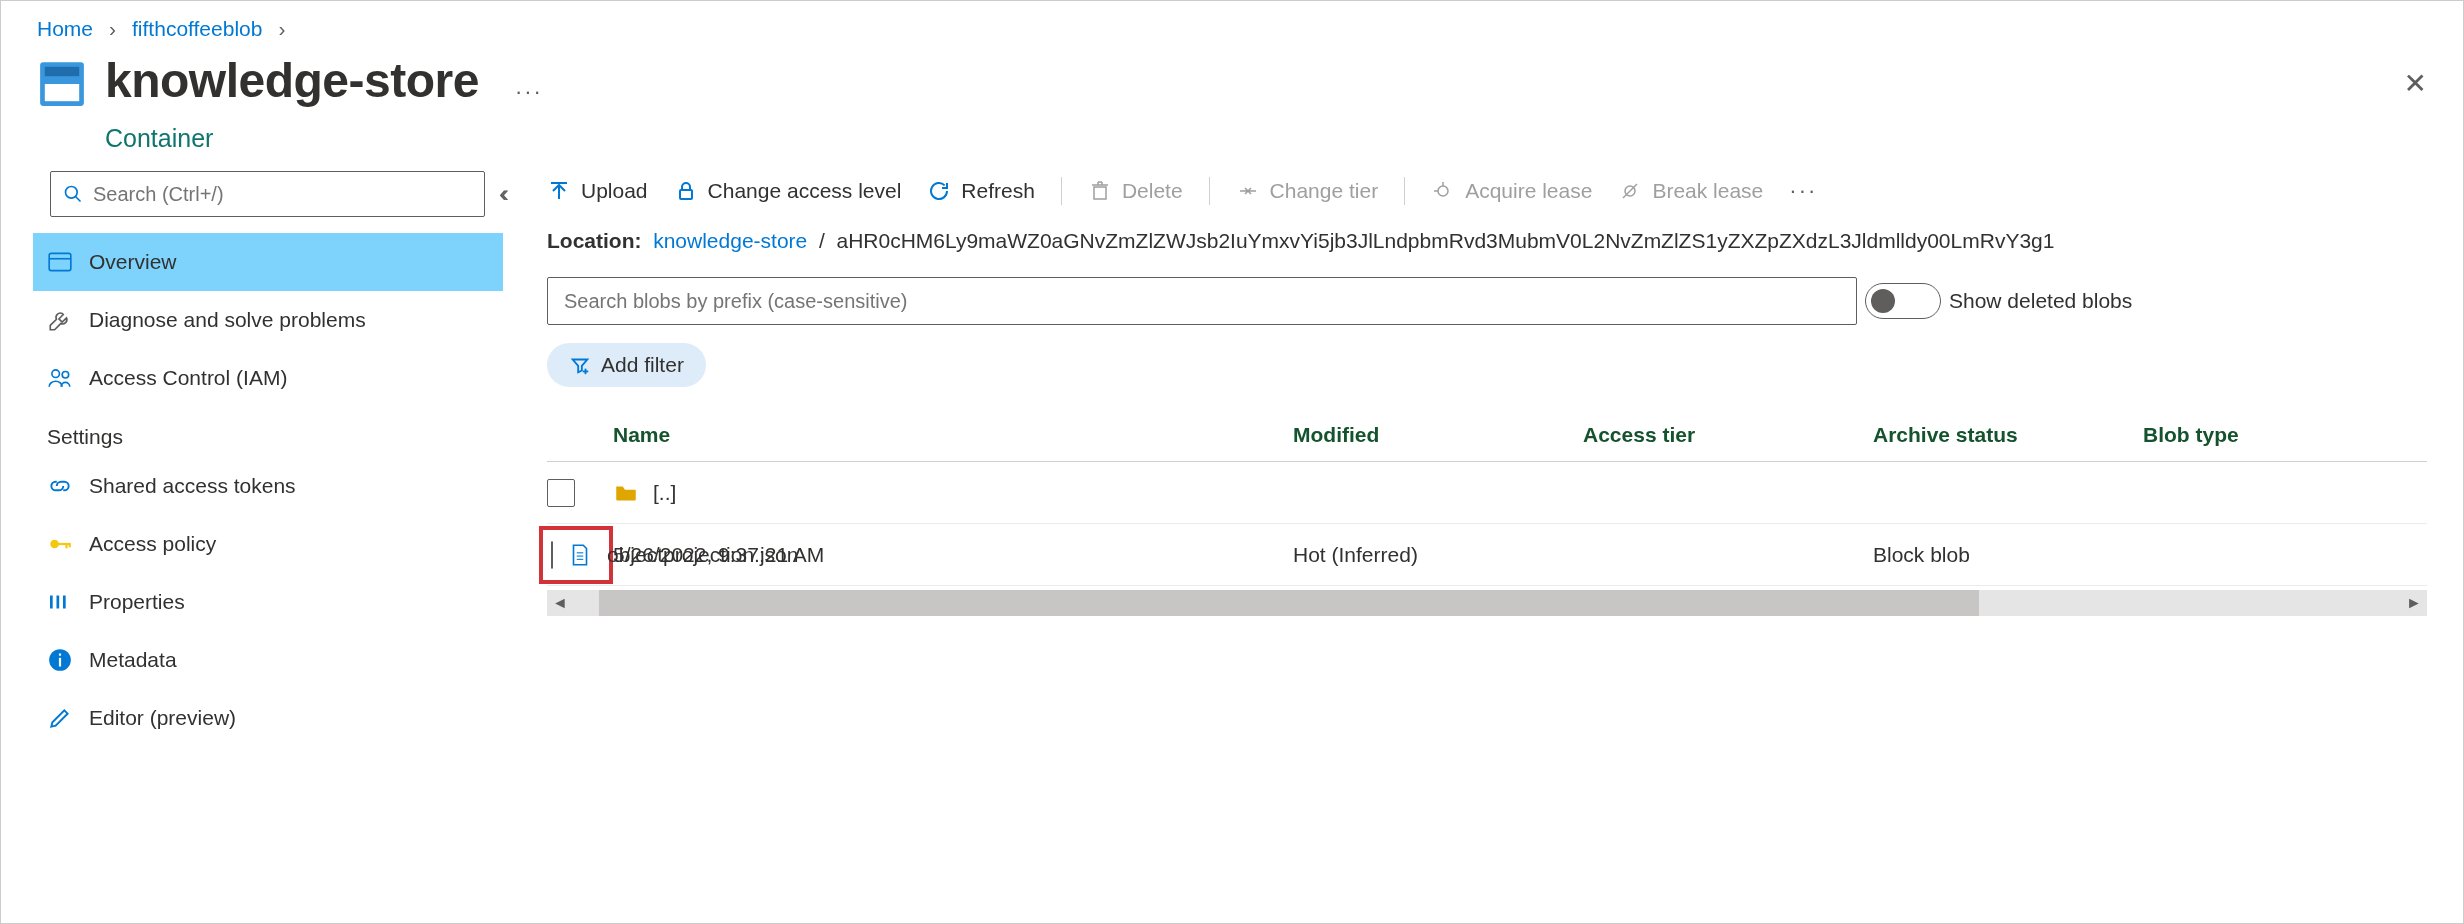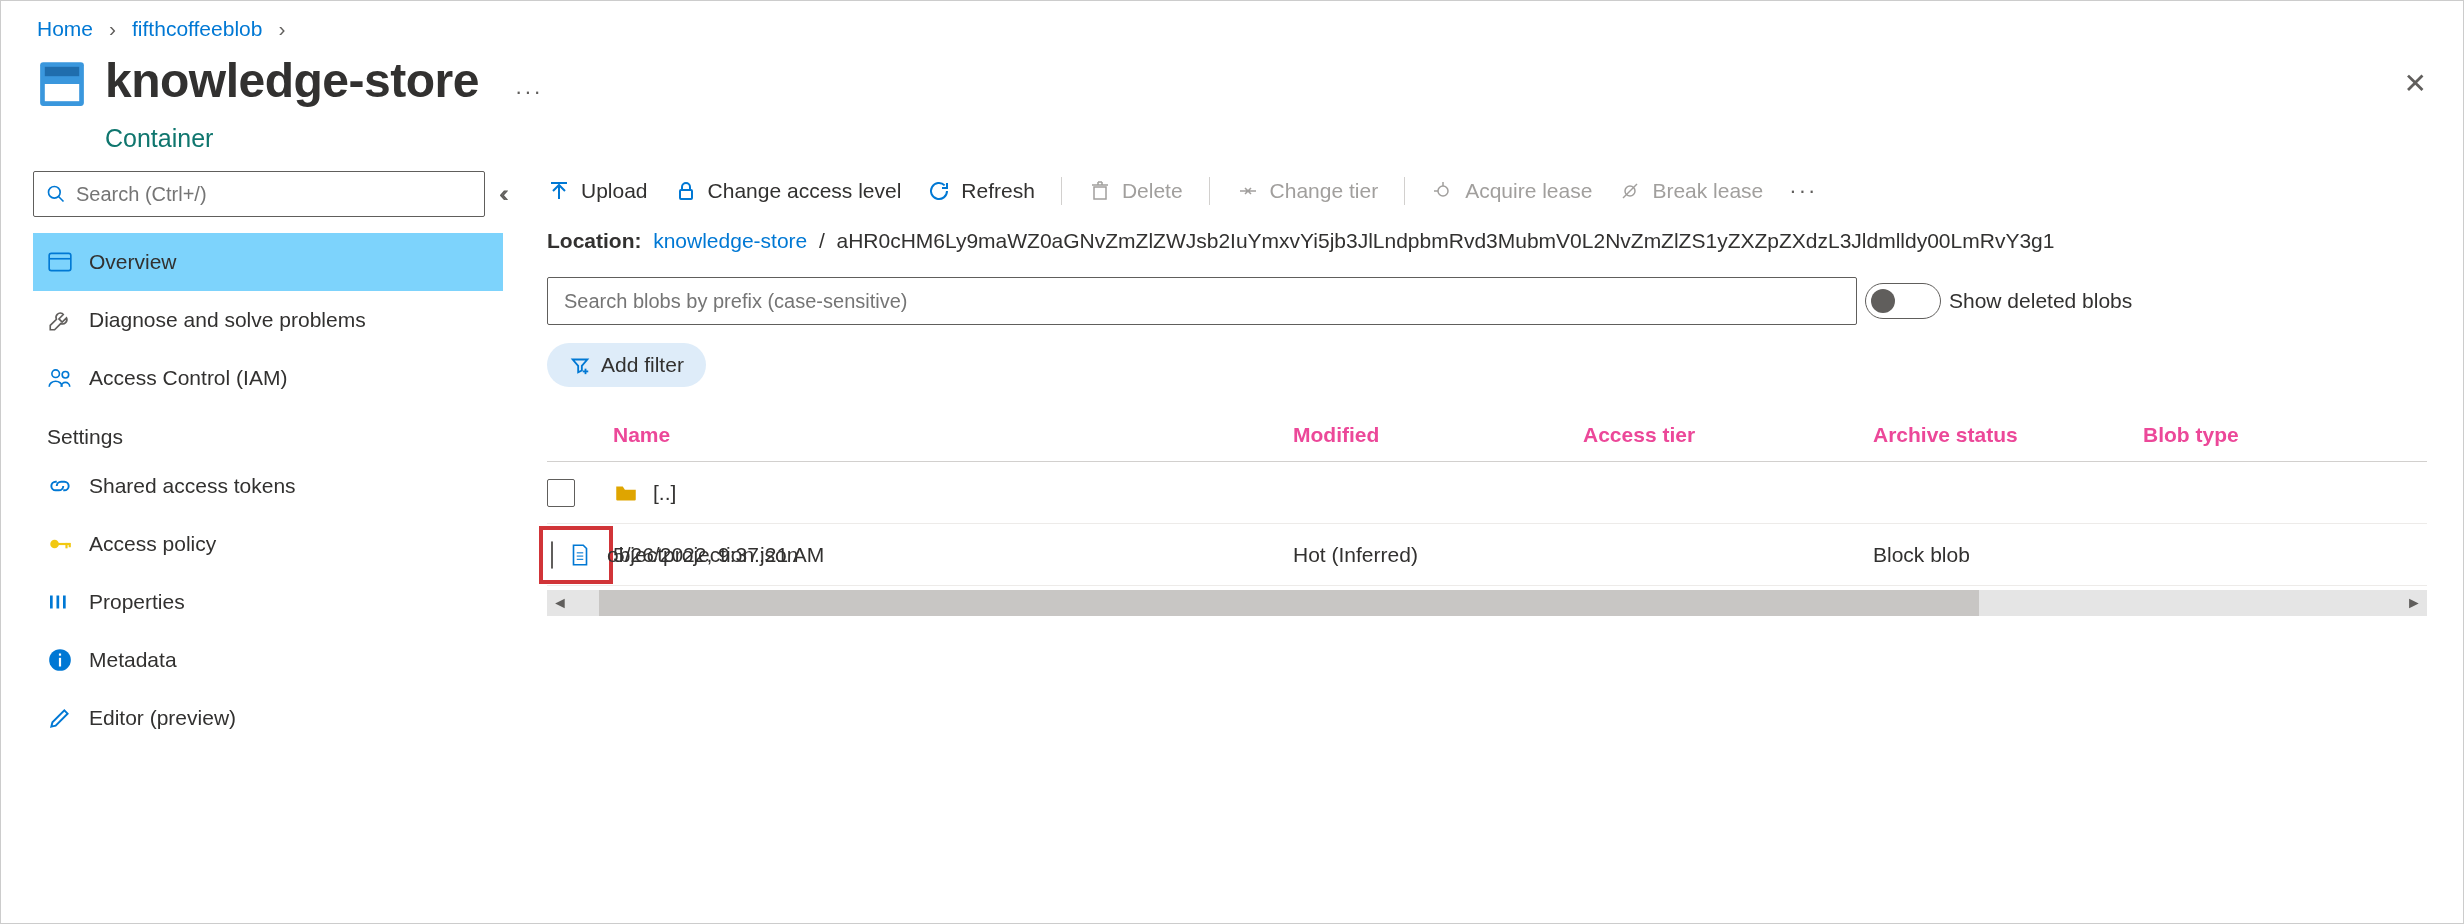--- a/index.html
+++ b/index.html
@@ -16,21 +16,21 @@
     .header-icon svg { width: 100%; height: 100%; }
     .title-block h1 { font-size: 48px; font-weight: 600; color: #323130; letter-spacing: -0.5px; }
     .title-block .sub { font-size: 25px; color: #0f766e; margin-top: 16px; }
     .more-ellipsis { font-size: 22px; color: #605e5c; margin-left: 18px; margin-top: 26px; cursor: pointer; letter-spacing: 2px; }
     .close-x { position: absolute; right: 36px; top: 18px; font-size: 28px; color: #605e5c; cursor: pointer; }
 
     .body-grid { display: flex; }
 
     
     .sidebar { width: 510px; padding: 0 8px 0 32px; }
-    .sidebar-search { display: flex; align-items: center; gap: 14px; margin-bottom: 16px; }
+    .sidebar-search { display: flex; align-items: center; gap: 14px; margin-bottom: 16px; margin-left: 17px; }
     .search-wrap { flex: 1; display: flex; align-items: center; border: 1px solid #605e5c; border-radius: 2px; height: 46px; padding: 0 12px; }
     .search-wrap input { border: none; outline: none; flex: 1; font-size: 20px; padding-left: 10px; background: transparent; }
     .collapse-chevrons { font-size: 24px; color: #605e5c; cursor: pointer; letter-spacing: -6px; }
 
     .nav-item { display: flex; align-items: center; gap: 16px; height: 58px; padding: 0 14px; cursor: pointer; font-size: 21px; }
     .nav-item.active { background: #7dd3fc; }
     .nav-item .ico { width: 26px; height: 26px; display: flex; align-items: center; justify-content: center; color: #605e5c; }
     .nav-item .ico svg { width: 100%; height: 100%; }
 
     .nav-section { font-size: 21px; font-weight: 400; padding: 18px 14px 8px; color: #323130; }
@@ -54,21 +54,21 @@
     .toggle { width: 76px; height: 36px; border: 1px solid #605e5c; border-radius: 18px; position: relative; cursor: pointer; }
     .toggle .knob { position: absolute; left: 5px; top: 5px; width: 24px; height: 24px; background: #605e5c; border-radius: 50%; }
     .toggle-label { font-size: 21px; }
 
     .addfilter { display: inline-flex; align-items: center; gap: 10px; background: #deecf9; border-radius: 22px; height: 44px; padding: 0 22px; font-size: 21px; cursor: pointer; color: #323130; justify-content: space-between; }
     .addfilter .ico { color: #0078d4; width: 22px; height: 22px; }
     .addfilter .ico svg { width: 100%; height: 100%; }
 
     
     .tbl { margin-top: 36px; width: 100%; }
-    .tbl-head { display: grid; grid-template-columns: 66px 680px 290px 290px 270px 1fr; align-items: center; border-bottom: 1px solid #d2d0ce; padding-bottom: 14px; font-size: 21px; font-weight: 600; color: #ec4899; }
+    .tbl-head { display: grid; grid-template-columns: 66px 680px 290px 290px 270px 1fr; align-items: center; border-bottom: 1px solid #d2d0ce; padding-bottom: 14px; font-size: 21px; font-weight: 600; color: #14532d; }
     .tbl-row { display: grid; grid-template-columns: 66px 680px 290px 290px 270px 1fr; align-items: center; height: 62px; border-bottom: 1px solid #edebe9; font-size: 21px; }
     .tbl-row.highlight .name-wrap { border: 4px solid #d13438; margin-left: -8px; padding-left: 8px; height: 58px; }
     .chk { width: 28px; height: 28px; border: 1px solid #605e5c; border-radius: 2px; cursor: pointer; }
     .name-cell { display: flex; align-items: center; gap: 14px; }
     .name-cell .file-ico { width: 26px; height: 26px; }
     .name-cell .file-ico svg { width: 100%; height: 100%; }
     .name-wrap { display: flex; align-items: center; gap: 14px; flex: 1; }
 
     .hscroll { height: 26px; background: #e5e5e5; display: flex; align-items: center; justify-content: space-between; margin-top: 4px; }
     .hscroll .thumb { height: 100%; background: #c8c6c4; width: 1380px; margin-left: 26px; }

